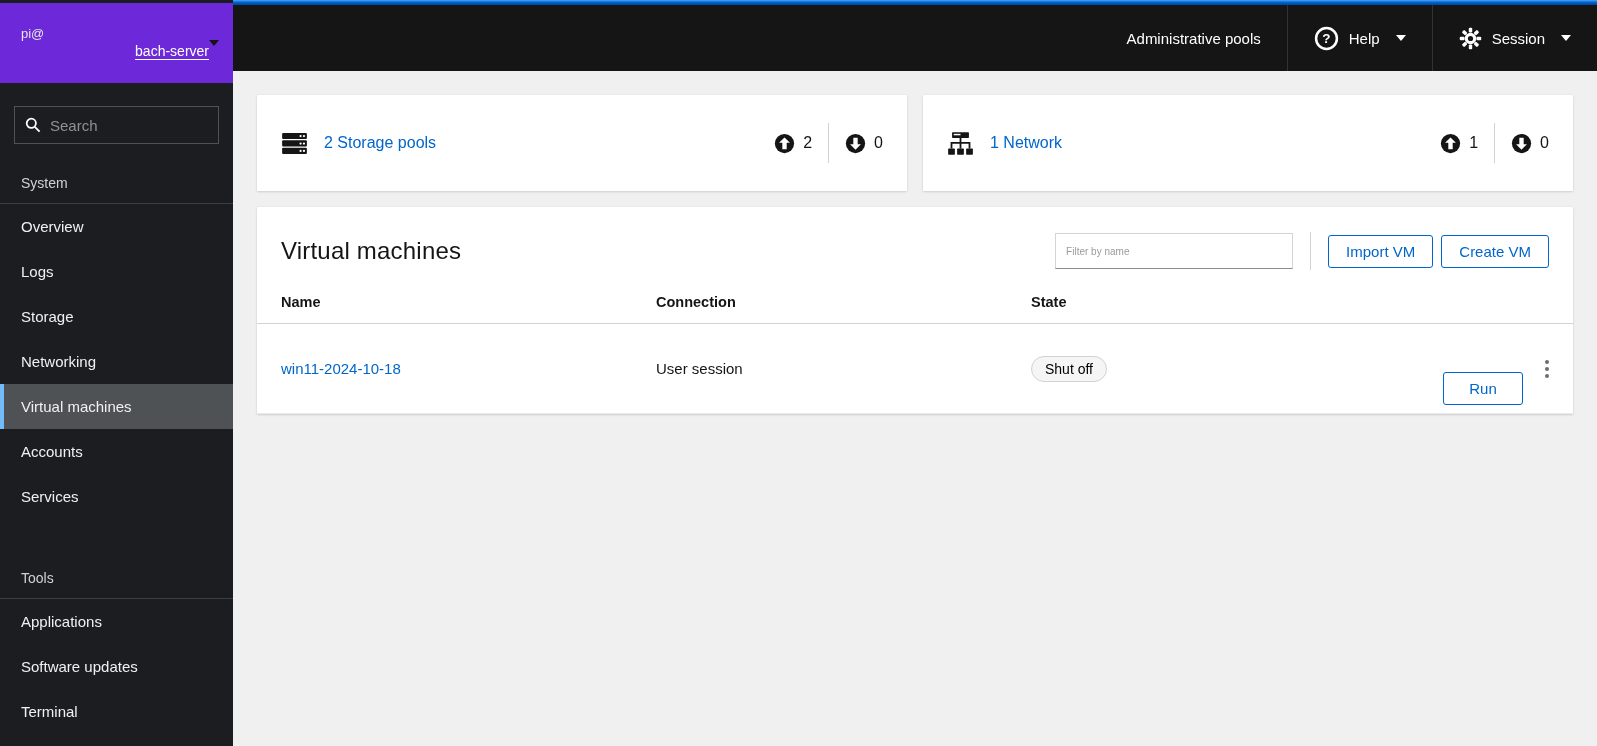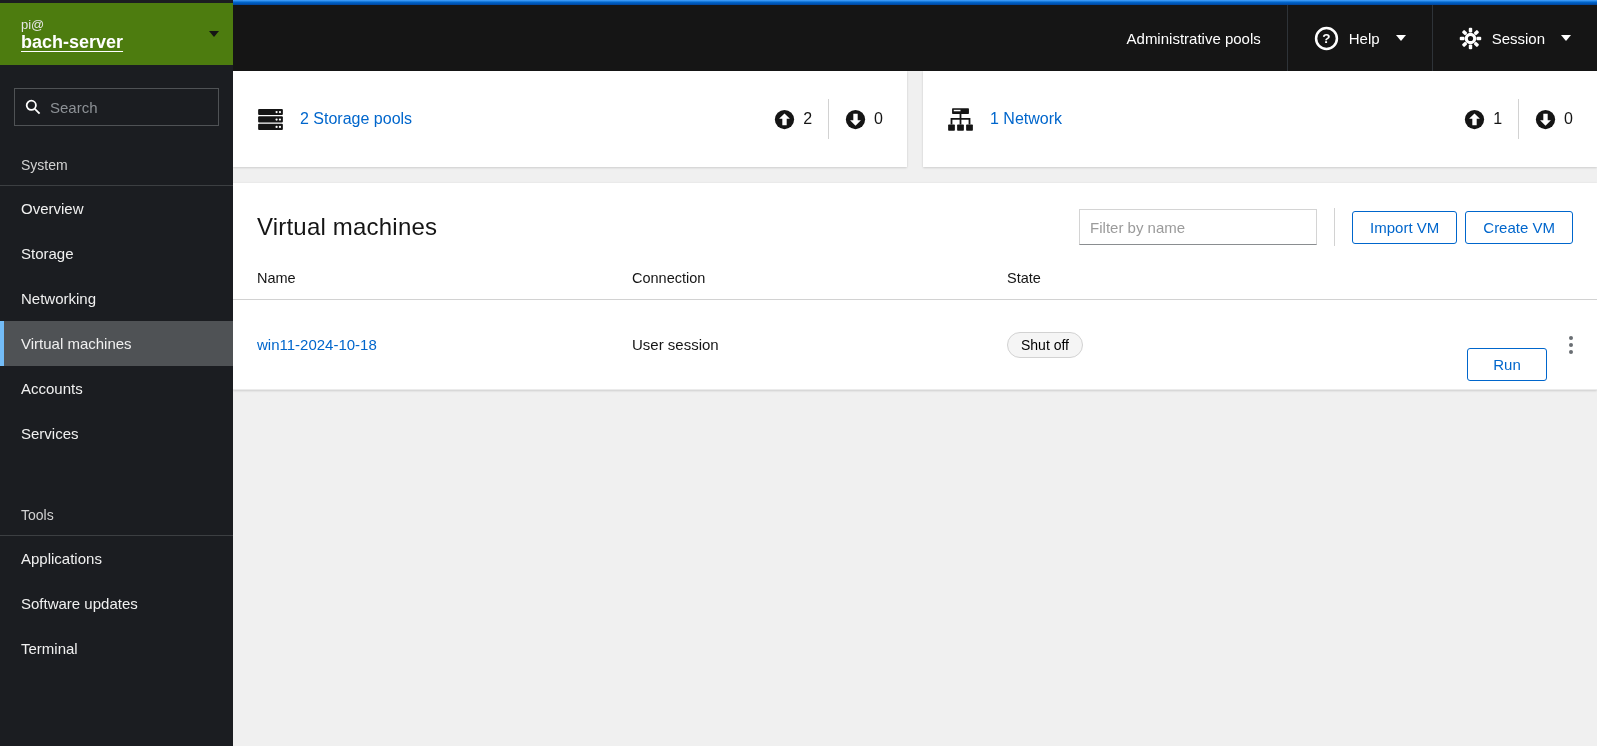--- a/index.html
+++ b/index.html
@@ -1,24 +1,24 @@
 <!DOCTYPE html>
 <html><head>
 <meta charset="utf-8">
 <style>
   * { margin:0; padding:0; box-sizing:border-box; }
   html,body { width:1597px; height:746px; overflow:hidden; }
   body { font-family:"Liberation Sans", sans-serif; position:relative; background:#f0f0f0; }
 
   
   .sidebar { position:absolute; left:0; top:0; width:233px; height:746px; background:#1b1d21; z-index:3; }
-  .user-menu { margin-top:3px; height:62px; background:#4d7c0f; display:flex; align-items:center; padding:0 14px 0 21px; cursor:pointer; }
+  .user-menu { margin-top:3px; height:80px; background:#6d28d9; display:flex; align-items:center; padding:0 14px 0 21px; cursor:pointer; }
   .user-text { flex:1; }
   .user-line1 { color:#e6e6e6; font-size:13px; line-height:17px; }
-  .user-line2 { color:#ffffff; font-size:18px; font-weight:bold; line-height:19px; text-decoration:underline; text-underline-offset:3px; }
+  .user-line2 { color:#ffffff; font-size:14px; font-weight:normal; line-height:19px; text-decoration:underline; text-underline-offset:3px;text-align:right; }
   .caret { width:0; height:0; border-left:5px solid transparent; border-right:5px solid transparent; border-top:6px solid currentColor; display:inline-block; }
   .user-menu .caret { color:#151515; }
 
   .search-box { margin:23px 14px 18px 14px; height:38px; border:1px solid #4f5255; display:flex; align-items:center; padding:0 10px; }
   .search-box svg { flex:0 0 auto; margin-right:9px; }
   .search-input { background:transparent; border:none; outline:none; color:#f0f0f0; font-size:15px; width:100%; font-family:"Liberation Sans", sans-serif; }
   .search-input::placeholder { color:#8d9196; }
 
   .nav-group-title { color:#d2d2d2; font-size:14px; padding:13px 17px 12px 21px; border-bottom:1px solid #3c3f42; }
   .nav-item { display:block; color:#f0f0f0; font-size:15px; padding:14px 17px 14px 21px; cursor:pointer; text-decoration:none; }
@@ -27,44 +27,44 @@
 
   
   .masthead { position:absolute; left:233px; top:0; right:0; height:71px; background:#151515; display:flex; flex-direction:column; z-index:2; }
   .accent-bar { height:5px; background:linear-gradient(180deg,#4aa5ff 0%,#0066cc 45%,#00439c 100%); }
   .masthead-row { flex:1; display:flex; align-items:stretch; justify-content:flex-end; color:#ffffff; font-size:15px; }
   .masthead-item { display:flex; align-items:center; padding:0 26px; gap:10px; cursor:pointer; }
   .masthead-sep { border-left:1px solid #2e3338; }
   .masthead .caret { color:#ffffff; margin-left:6px; }
 
   
-  .main { position:absolute; left:233px; top:71px; right:0; bottom:0; background:#f0f0f0; overflow:hidden; }
+  .main { position:absolute; left:233px; top:71px; right:0; bottom:0; background:#f0f0f0; padding:24px; overflow:hidden; }
   .card { background:#ffffff; box-shadow:0 1px 2px rgba(3,3,3,.12), 0 0 2px rgba(3,3,3,.06); }
 
   .cards-row { display:grid; grid-template-columns:1fr 1fr; gap:16px; margin-bottom:16px; }
   .overview-card { display:flex; align-items:center; padding:28px 24px; }
   .overview-card .res-icon { margin-right:16px; display:flex; }
   .overview-link { color:#0066cc; font-size:16px; text-decoration:none; cursor:pointer; }
   .overview-spacer { flex:1; }
   .updown { display:flex; align-items:center; gap:8px; color:#151515; font-size:16px; }
   .updown svg { display:block; }
   .ud-sep { width:1px; background:#d2d2d2; height:40px; margin:0 16px; }
 
   
   .vm-header { display:flex; align-items:center; justify-content:space-between; padding:25px 24px 18px 24px; }
   .vm-title { font-size:24px; font-weight:400; color:#151515; letter-spacing:.2px; }
   .vm-toolbar { display:flex; align-items:center; }
-  .filter-input { width:238px; height:36px; border:1px solid #d4d4d4; border-bottom-color:#8a8d90; padding:0 10px; font-size:15px; color:#0c4a6e; font-family:"Liberation Sans", sans-serif; outline:none; }
+  .filter-input { width:238px; height:36px; border:1px solid #d4d4d4; border-bottom-color:#8a8d90; padding:0 10px; font-size:10px; color:#0c4a6e; font-family:"Liberation Sans", sans-serif; outline:none; }
   .filter-input::placeholder { color:#9b9b9b; }
   .toolbar-sep { width:1px; height:38px; background:#d2d2d2; margin:0 17px; }
   .btn-secondary { background:#ffffff; color:#0066cc; border:1px solid #0066cc; border-radius:3px; font-size:15px; padding:7px 17px; cursor:pointer; font-family:"Liberation Sans", sans-serif; }
   .btn-secondary + .btn-secondary { margin-left:8px; }
 
   table.vm-table { width:100%; border-collapse:collapse; }
-  .vm-table th { text-align:left; font-size:14.5px; font-weight:normal; color:#151515; padding:6px 16px 13px 24px; border-bottom:1px solid #d2d2d2; }
+  .vm-table th { text-align:left; font-size:14.5px; font-weight:bold; color:#151515; padding:6px 16px 13px 24px; border-bottom:1px solid #d2d2d2; }
   .vm-table td { font-size:15px; color:#151515; padding:8px 16px 8px 24px; border-bottom:1px solid #ebebeb; height:48px; }
   .col-name { width:375px; }
   .col-conn { width:375px; }
   .col-state { width:380px; }
   .vm-name-link { color:#0066cc; text-decoration:none; cursor:pointer; }
   .state-badge { display:inline-block; background:#f5f5f5; border:1px solid #d2d2d2; border-radius:30px; padding:4px 13px; font-size:14px; color:#000000; }
   .actions-cell { text-align:right; white-space:nowrap; }
   .actions-wrap { display:flex; align-items:center; justify-content:flex-end; gap:14px; }
   .run-btn { min-width:80px; text-align:center;margin-top:40px; }
   .kebab { background:none; border:none; cursor:pointer; padding:6px 8px; display:flex; flex-direction:column; gap:3px; align-items:center; }
@@ -86,20 +86,21 @@
     <svg width="16" height="16" viewBox="0 0 16 16">
       <circle cx="6.3" cy="6.3" r="4.6" fill="none" stroke="#ffffff" stroke-width="1.8"></circle>
       <path d="M9.8 9.8 L14.6 14.6" stroke="#ffffff" stroke-width="1.8"></path>
     </svg>
     <input class="search-input" type="text" placeholder="Search" style="">
   </div>
 
   <div class="nav-group">
     <div class="nav-group-title">System</div>
     <a class="nav-item">Overview</a>
+    <a class="nav-item">Logs</a>
     <a class="nav-item">Storage</a>
     <a class="nav-item">Networking</a>
     <a class="nav-item selected">Virtual machines</a>
     <a class="nav-item">Accounts</a>
     <a class="nav-item">Services</a>
   </div>
 
   <div class="nav-group">
     <div class="nav-group-title">Tools</div>
     <a class="nav-item">Applications</a>

